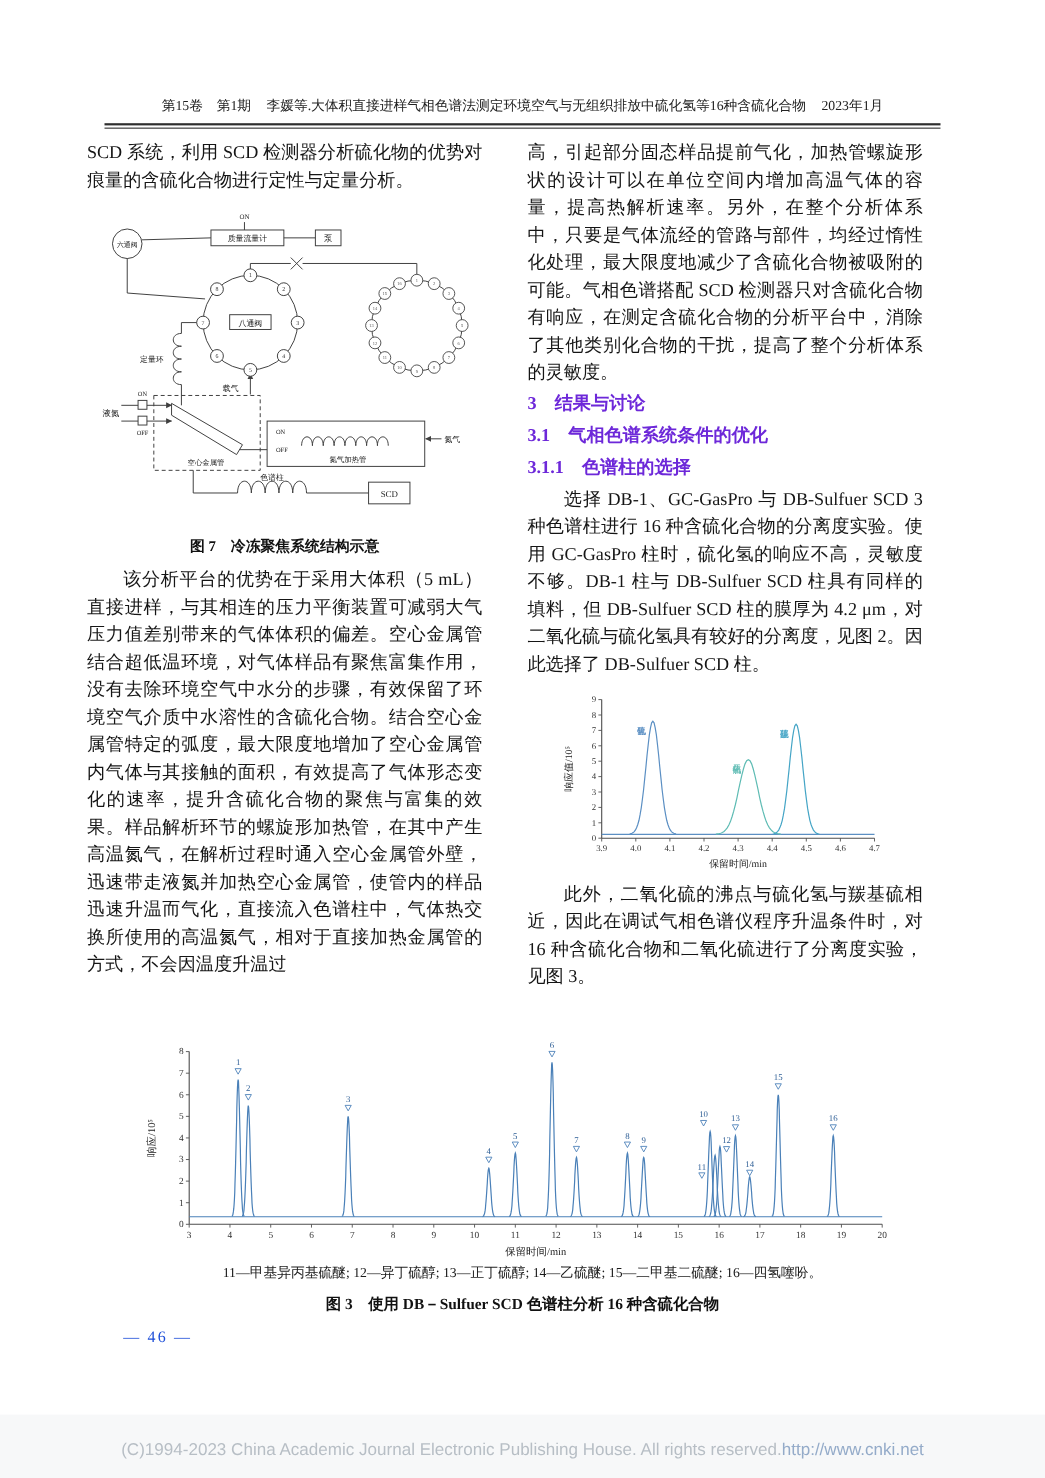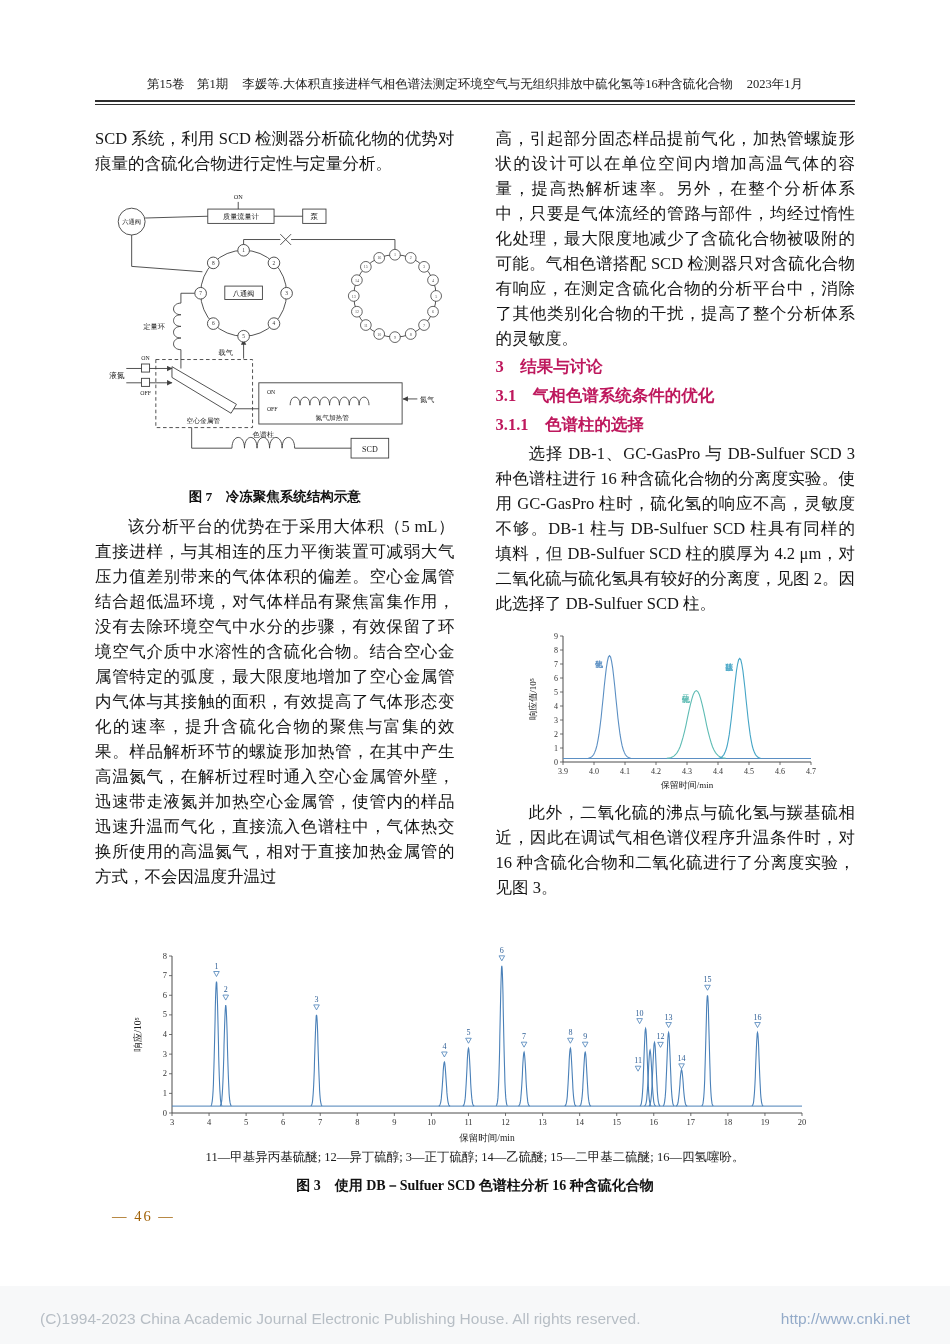--- a/index.html
+++ b/index.html
@@ -4,47 +4,47 @@
 <style>
   * { margin:0; padding:0; box-sizing:border-box; }
   html,body { background:#ffffff; }
   body {
     width:950px; height:1344px; position:relative; overflow:hidden;
     font-family:"Liberation Serif","DejaVu Serif",serif; color:#1c1c1c;
   }
   .page { position:absolute; inset:0; }
 
   
-  .header { position:absolute; top:76px; left:95px; width:760px; }
+  .header { position:absolute; top:88px; left:95px; width:760px; }
   .header-line { display:flex; justify-content:center; gap:14px; font-size:12.5px; color:#222; white-space:nowrap; }
   .rule1 { height:1.8px; background:#2e2e2e; margin-top:7px; }
   .rule2 { height:1px; background:#2e2e2e; margin-top:2.5px; }
 
   
-  .columns { position:absolute; top:126px; left:95px; width:760px; display:flex; gap:41px; }
+  .columns { position:absolute; top:126px; left:79px; width:760px; display:flex; gap:41px; }
   .col { width:367px; }
   .para { font-size:16.5px; line-height:25px; text-align:justify; color:#151515; }
   .indent { text-indent:2em; }
-  .hd { font-size:16.5px; font-weight:bold; line-height:26px; margin:3px 0; color:#be185d; }
+  .hd { font-size:16.5px; font-weight:bold; line-height:26px; margin:3px 0; color:#6d28d9; }
 
   figure { margin:8px 0; text-align:center; }
   .figcap { font-size:13.5px; font-weight:bold; color:#111; margin-top:4px; }
   #fig1-svg { width:345px; height:300px; display:block; margin:4px auto 2px; }
   #fig2-svg { width:300px; height:168px; display:block; margin:6px auto 0; }
   #fig3-svg { width:690px; height:205px; display:block; margin:0 auto; }
 
   .fig3-block { position:absolute; top:940px; left:95px; width:760px; text-align:center; }
   .legend { font-size:12.5px; line-height:17.5px; color:#1a1a1a; margin-top:4px; }
   .fig3-cap { font-size:14px; font-weight:bold; margin-top:10px; color:#111; }
 
-  .page-number { position:absolute; top:1208px; left:112px; font-size:14.5px; color:#a16207; letter-spacing:2px; }
+  .page-number { position:absolute; top:1208px; left:112px; font-size:14.5px; color:#1d4ed8; letter-spacing:2px; }
 
   .footer-strip { position:absolute; left:0; bottom:0; width:950px; height:58px; background:#f7f8f9; }
   .footer { position:absolute; left:0; bottom:16px; width:950px; padding:0 40px;
-    display:flex; justify-content:space-between; align-items:baseline;
+    display:flex; justify-content:center; align-items:baseline;
     font-family:"Liberation Sans","DejaVu Sans",sans-serif; font-size:15.5px; color:#b7bec5; }
   .footer a { color:#94abc9; text-decoration:none; }
 
   svg text { font-family:"Liberation Serif","DejaVu Serif",serif; }
   .dtext text { fill:#222; stroke:none; }
 </style>
 </head>
 <body>
 
 <div class="page">
@@ -360,21 +360,21 @@
         <path d="M548.7588235294118,123.82499999999999 L554.3588235294117,123.82499999999999 L551.5588235294117,128.825 Z" stroke="#4a80b8" fill="none" stroke-width="0.8"></path>
         <text x="551.5588235294117" y="120.82499999999999" text-anchor="middle" font-size="8" fill="#2f5f96">14</text>
         <path d="M571.8,165.8L572.1,165.5L572.4,165.1L572.7,164.4L573.0,163.4L573.2,161.8L573.5,159.6L573.8,156.5L574.1,152.3L574.4,146.8L574.7,140.0L574.9,131.7L575.2,122.2L575.5,111.5L575.8,100.2L576.1,88.9L576.4,78.1L576.6,68.8L576.9,61.5L577.2,56.8L577.5,55.3L577.8,56.8L578.1,61.5L578.4,68.8L578.6,78.1L578.9,88.9L579.2,100.2L579.5,111.5L579.8,122.2L580.1,131.7L580.3,140.0L580.6,146.8L580.9,152.3L581.2,156.5L581.5,159.6L581.8,161.8L582.0,163.4L582.3,164.4L582.6,165.1L582.9,165.5L583.2,165.8" stroke="#4a80b8" stroke-width="1.1" fill="none"></path>
         <path d="M574.7,45.25 L580.3,45.25 L577.5,50.25 Z" stroke="#4a80b8" fill="none" stroke-width="0.8"></path>
         <text x="577.5" y="42.25" text-anchor="middle" font-size="8" fill="#2f5f96">15</text>
         <path d="M621.9,165.9L622.1,165.7L622.4,165.4L622.7,165.0L623.0,164.3L623.3,163.3L623.6,161.8L623.8,159.7L624.1,156.9L624.4,153.3L624.7,148.8L625.0,143.3L625.3,136.9L625.5,129.9L625.8,122.4L626.1,114.9L626.4,107.7L626.7,101.5L627.0,96.7L627.2,93.6L627.5,92.5L627.8,93.6L628.1,96.7L628.4,101.5L628.7,107.7L628.9,114.9L629.2,122.4L629.5,129.9L629.8,136.9L630.1,143.3L630.4,148.8L630.6,153.3L630.9,156.9L631.2,159.7L631.5,161.8L631.8,163.3L632.1,164.3L632.3,165.0L632.6,165.4L632.9,165.7L633.2,165.9" stroke="#4a80b8" stroke-width="1.1" fill="none"></path>
         <path d="M624.7294117647059,82.53750000000001 L630.3294117647058,82.53750000000001 L627.5294117647059,87.53750000000001 Z" stroke="#4a80b8" fill="none" stroke-width="0.8"></path>
         <text x="627.5294117647059" y="79.53750000000001" text-anchor="middle" font-size="8" fill="#2f5f96">16</text>
       </svg>
     <div class="legend">
-      <div>11—甲基异丙基硫醚; 12—异丁硫醇; 3—正丁硫醇; 14—乙硫醚; 15—二甲基二硫醚; 16—四氢噻吩。</div>
+      <div>11—甲基异丙基硫醚; 12—异丁硫醇; 13—正丁硫醇; 14—乙硫醚; 15—二甲基二硫醚; 16—四氢噻吩。</div>
     </div>
     <div class="fig3-cap">图 3　使用 DB－Sulfuer SCD 色谱柱分析 16 种含硫化合物</div>
   </div>
 
   <div class="page-number">— 46 —</div>
 
   <div class="footer-strip"></div>
   <div class="footer">
     <span>(C)1994-2023 China Academic Journal Electronic Publishing House. All rights reserved.</span>
     <a href="#">http://www.cnki.net</a>

